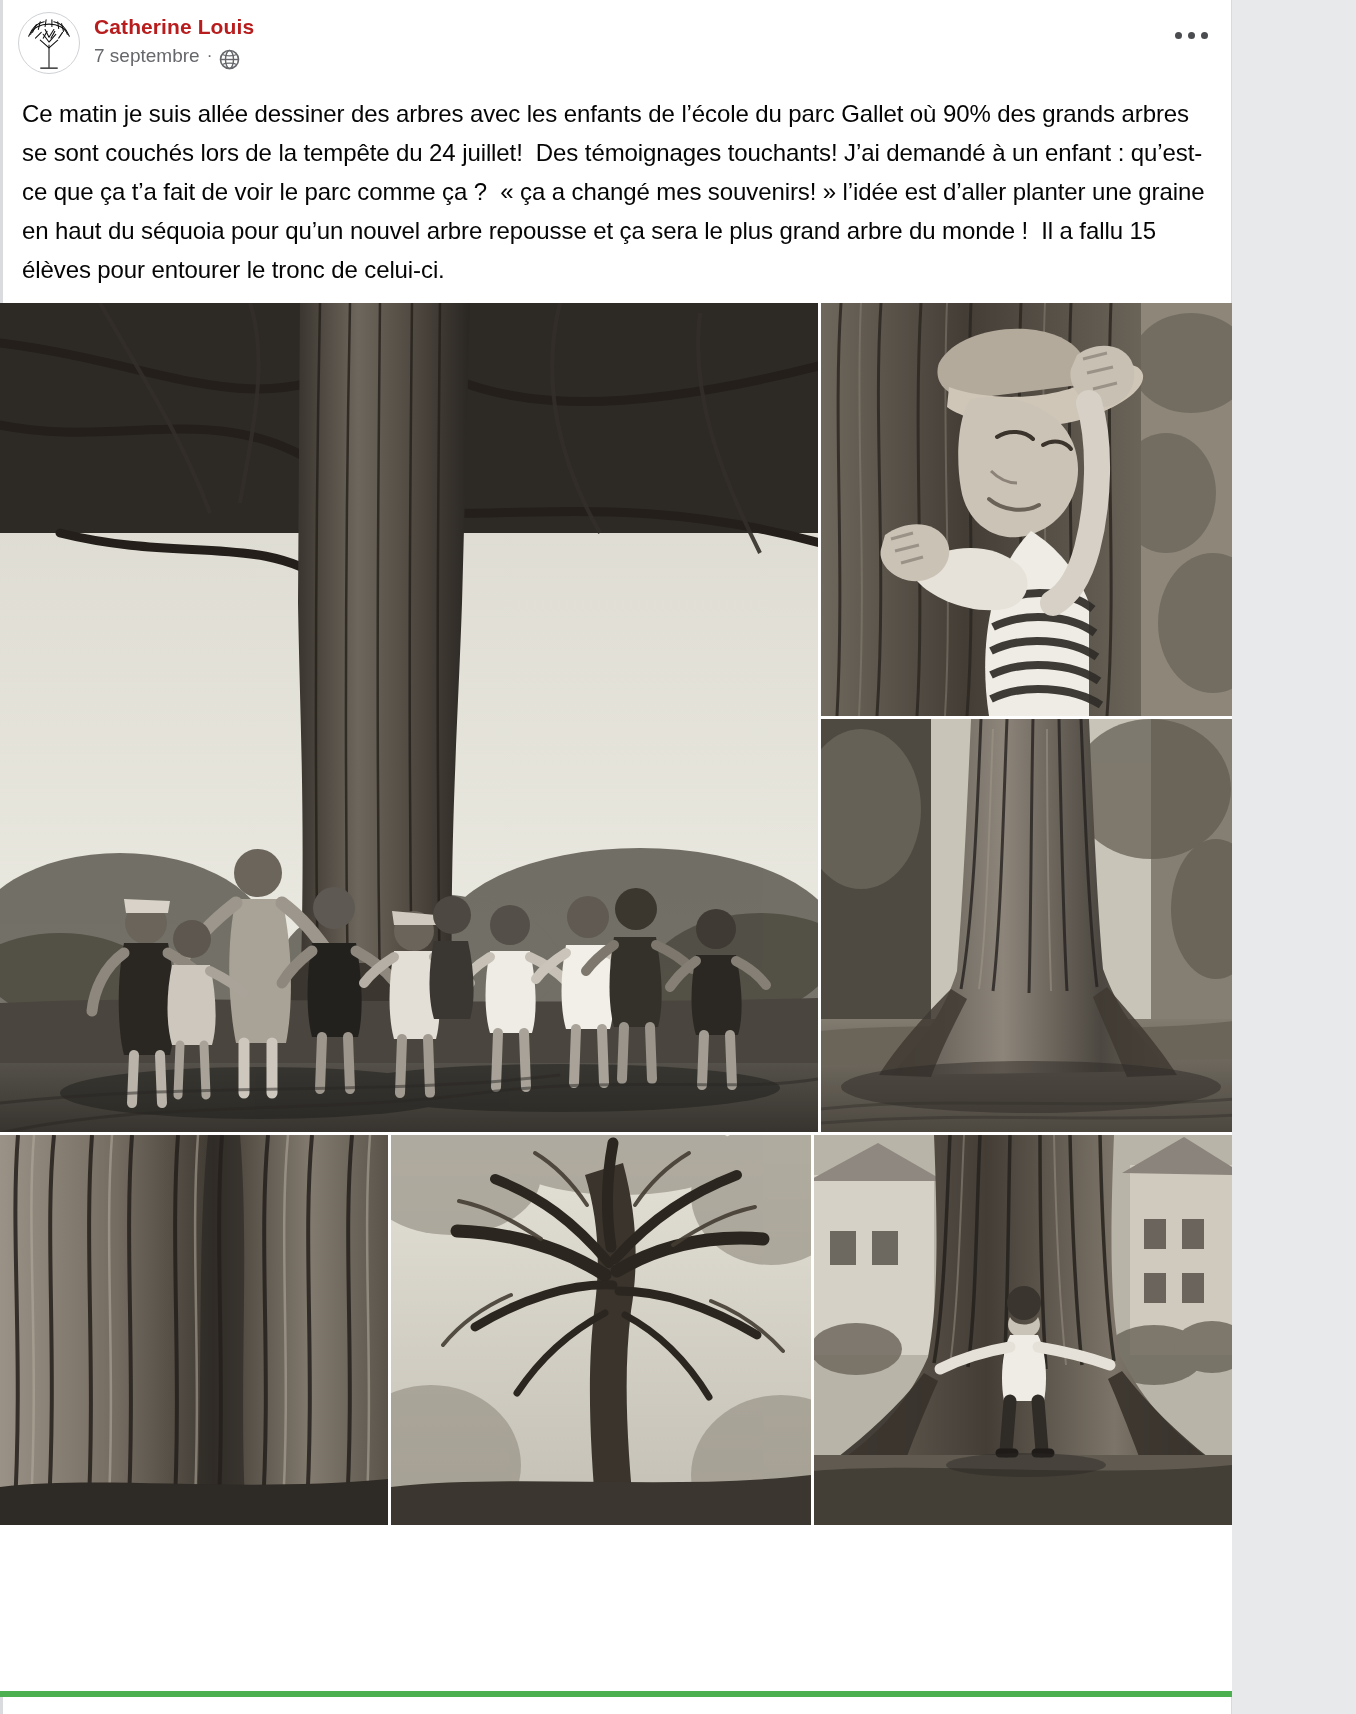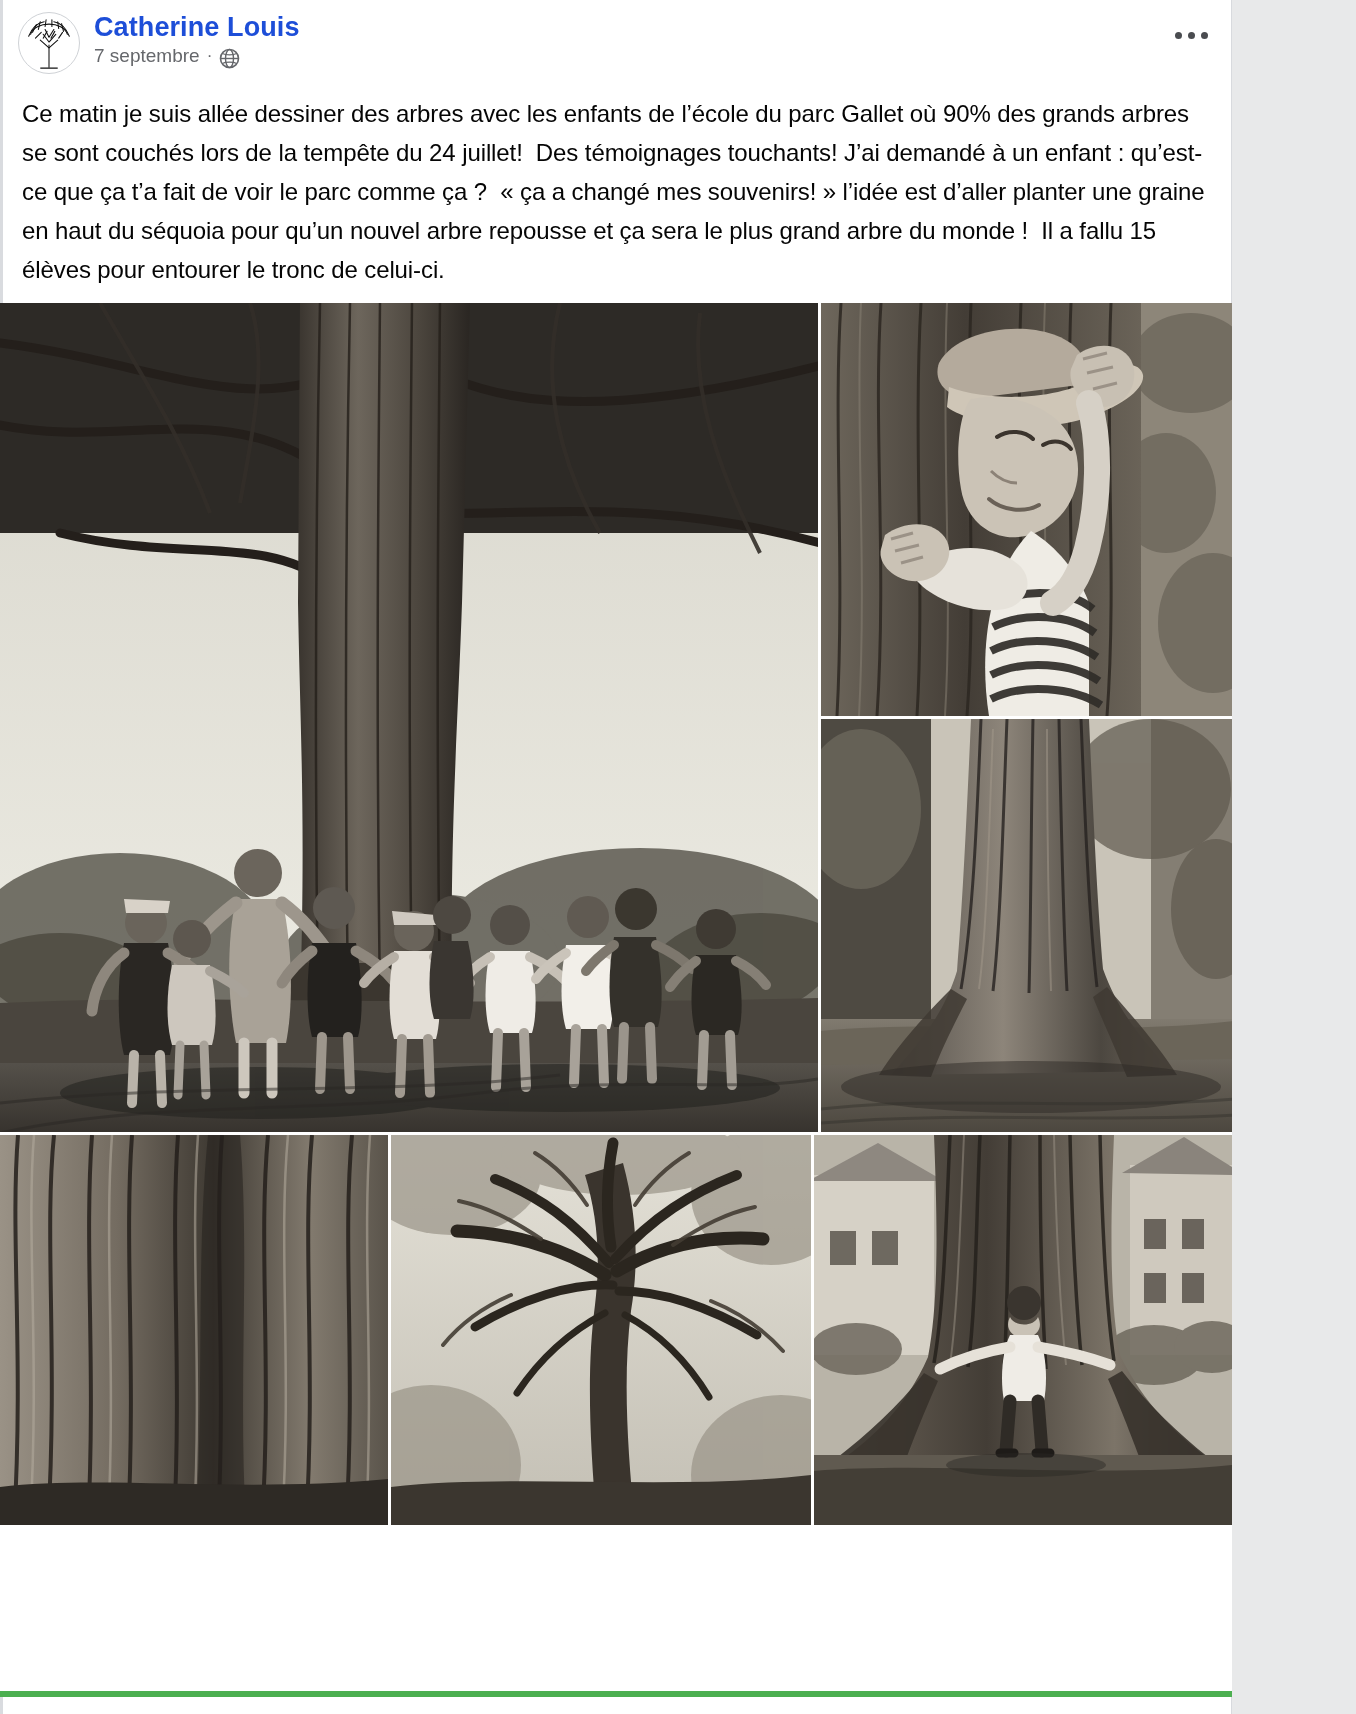--- a/index.html
+++ b/index.html
@@ -42,29 +42,29 @@
     margin-top: 2px;
     position: relative;
     overflow: hidden;
   }
   .avatar svg { display: block; width: 100%; height: 100%; }
   .header-text {
     margin-left: 14px;
     padding-top: 4px;
   }
   .author-name {
-    font-size: 27px;
+    font-size: 21px;
     font-weight: bold;
-    color: #1d4ed8;
+    color: #b91c1c;
     letter-spacing: .1px;
     line-height: 26px;
   }
   .meta-row {
     display: flex;
-    align-items: center;
+    align-items: flex-end;
     margin-top: 4px;
     color: #65676b;
     font-size: 19px;
     line-height: 24px;
   }
   .meta-dot {
     margin: 0 7px;
     font-size: 17px;
     color: #65676b;
   }

